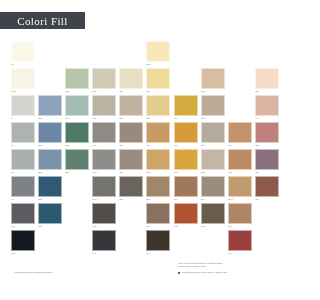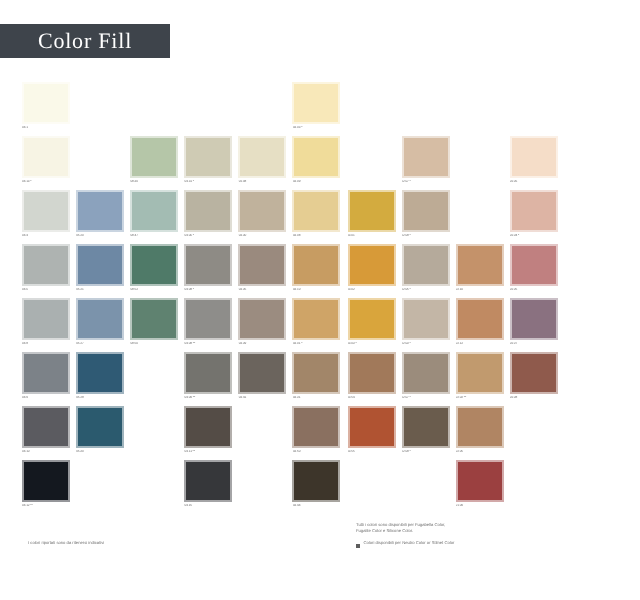--- a/index.html
+++ b/index.html
@@ -111,21 +111,21 @@
     background: #5d5d5d;
     margin-right: 1.6px;
     margin-top: 0.5px;
     flex: 0 0 auto;
   }
 </style>
 </head>
 <body>
 
 <div id="title-bar">
-  <span id="title-text">Color Fill</span>
+  <span id="title-text">Colori Fill</span>
 </div>
 
 <div id="grid">
     <div class="row">
       <div class="cell">
         <div class="chip" style="background: rgb(250, 249, 233);"></div>
         <div class="code">04.1</div>
       </div>
       <div class="cell empty">
         <div class="chip"></div>

